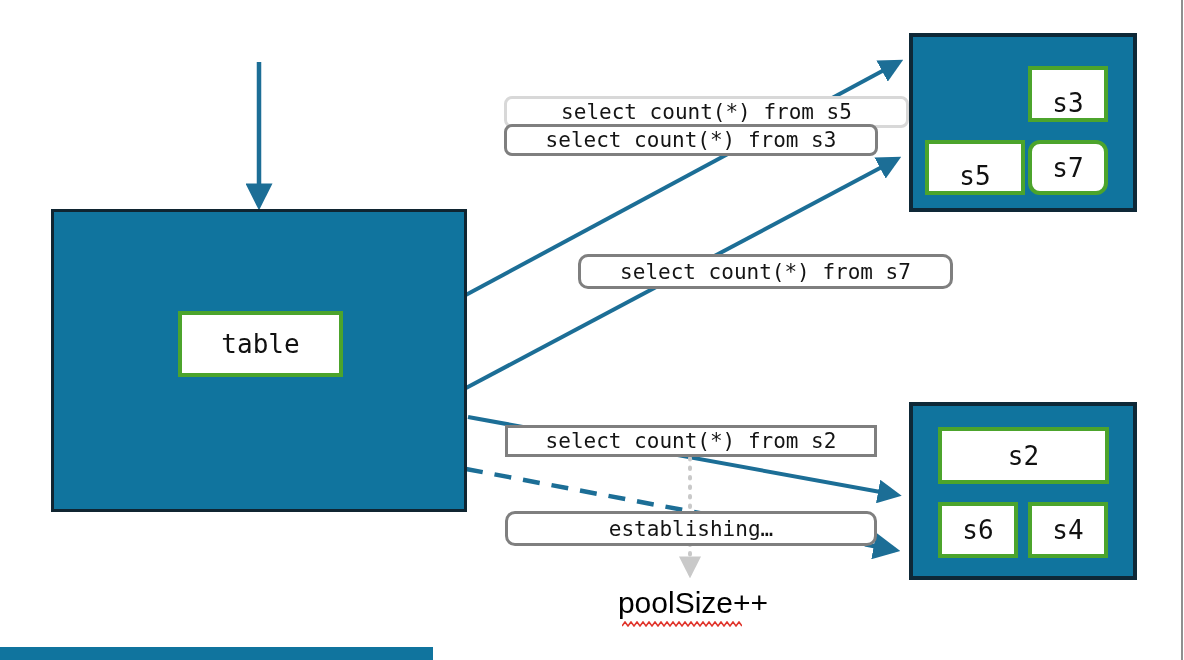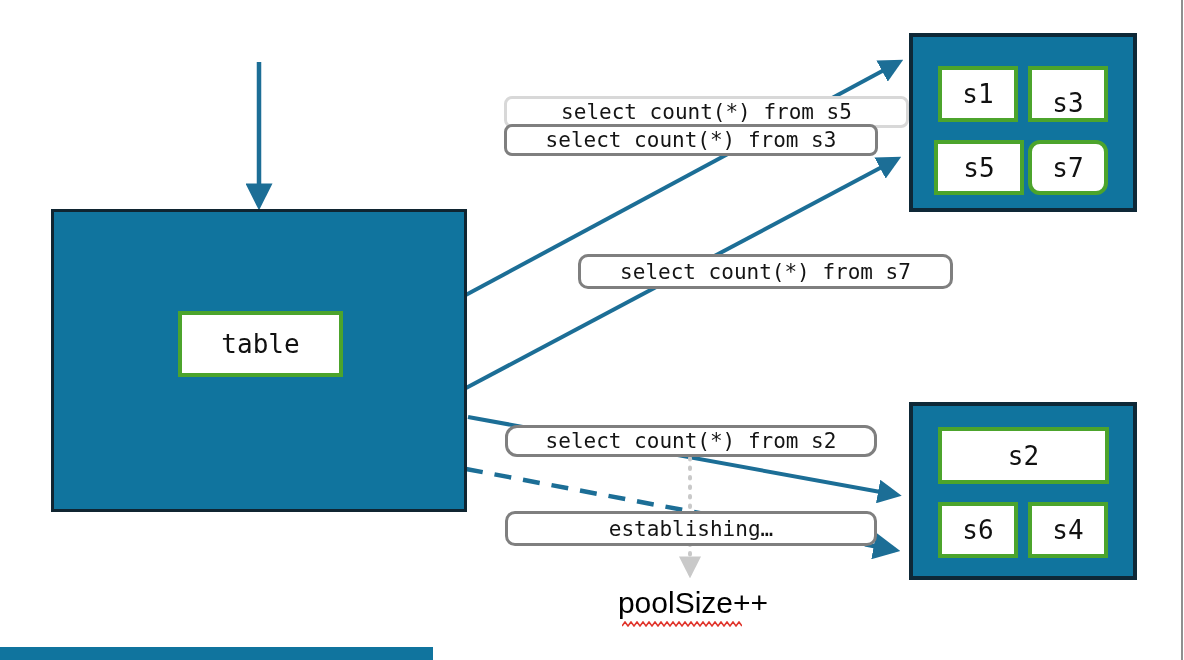--- a/index.html
+++ b/index.html
@@ -47,42 +47,39 @@
     <span>select count(*) from s5</span>
   </div>
   <div class="code-label" style="left:504px;top:124px;width:374px;height:32px;border-radius:8px;border-color:#7F7F7F;justify-content:center;">
     <span>select count(*) from s3</span>
   </div>
 
   <div class="code-label" style="left:578px;top:254px;width:375px;height:35px;border-color:#7F7F7F;">
     <span>select count(*) from s7</span>
   </div>
 
-  <div class="code-label" style="left:505px;top:425px;width:372px;height:32px;border-radius:12px;border-color:#7F7F7F;">
+  <div class="code-label" style="left:505px;top:425px;width:372px;height:32px;border-radius:0;border-color:#7F7F7F;">
     <span>select count(*) from s2</span>
   </div>
 
   <div class="code-label" style="left:505px;top:511px;width:372px;height:35px;border-color:#7F7F7F;">
     <span>establishing…</span>
   </div>
 
   <div class="teal-rect" style="left:51px;top:209px;width:416px;height:303px;border-width:3px;border-color:#102531;">
     <div class="slot" style="left:124px;top:99px;width:165px;height:66px;">
       <span>table</span>
     </div>
   </div>
 
   <div class="teal-rect" style="left:909px;top:33px;width:228px;height:179px;">
-    <div class="slot" style="left:25px;top:29px;width:80px;height:56px;">
-      <span>s1</span>
-    </div>
     <div class="slot" style="left:115px;top:29px;width:80px;height:56px;align-items:flex-end;">
       <span>s3</span>
     </div>
-    <div class="slot" style="left:21px;top:103px;width:90px;height:55px;">
+    <div class="slot" style="left:12px;top:103px;width:100px;height:55px;align-items:flex-end;">
       <span>s5</span>
     </div>
     <div class="slot" style="left:115px;top:103px;width:80px;height:55px;border-radius:12px;">
       <span>s7</span>
     </div>
   </div>
 
   <div class="teal-rect" style="left:909px;top:402px;width:228px;height:178px;">
     <div class="slot" style="left:25px;top:21px;width:171px;height:57px;">
       <span>s2</span>

